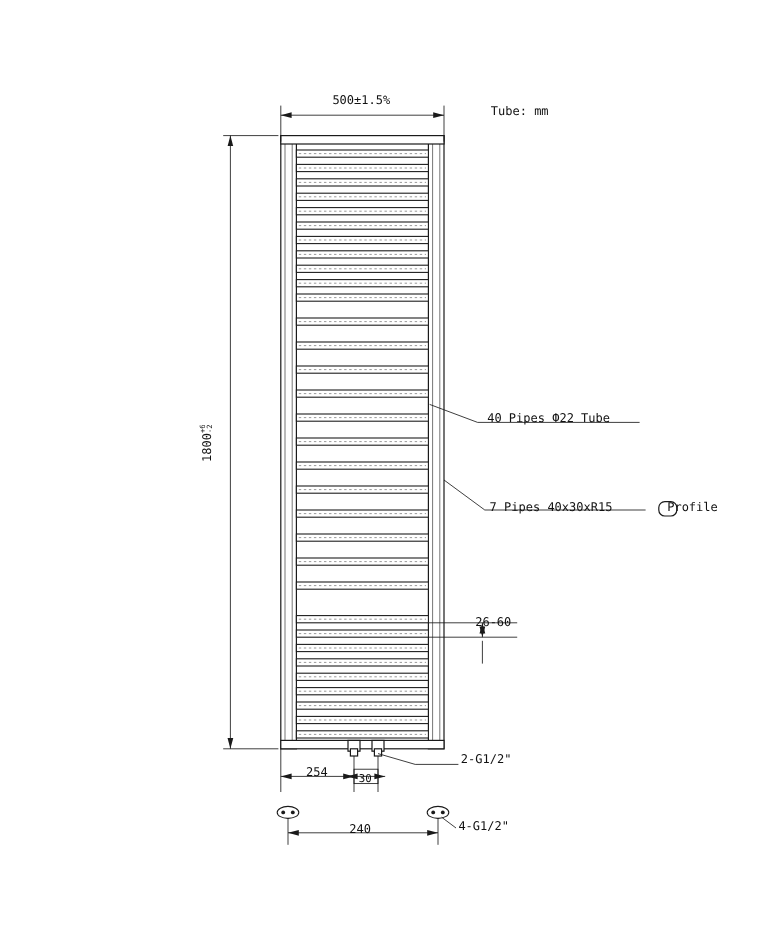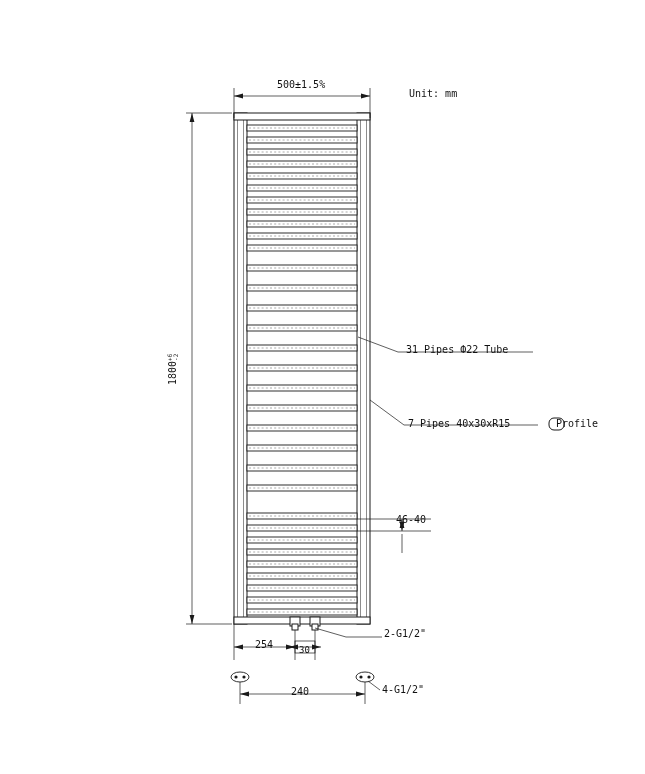--- a/index.html
+++ b/index.html
@@ -221,33 +221,33 @@
       <line x1="319" y1="682" x2="319" y2="704"></line>
       <line x1="194" y1="694" x2="319" y2="694" marker-start="url(#arrR)" marker-end="url(#arrL)"></line>
     </g>
     <g stroke="#1a1a1a" stroke-width="0.7" fill="none">
       <path d="M322,681 L334,690"></path>
     </g>
   </svg>
 
   <div class="lbl" style="left:231px; top:79px;">500±1.5%</div>
 
-  <div class="lbl" style="left:363px; top:88px;">Unit: mm</div>
+  <div class="lbl" style="left:363px; top:88px;">Tube: mm</div>
 
   <div class="lbl rot" style="left:121px; top:385px;">
     <span>1800</span><span class="stack"><span style="display:block">+6</span><span style="display:block">-2</span></span>
   </div>
 
-  <div class="lbl" style="left:360px; top:344px;">31 Pipes Ф22 Tube</div>
+  <div class="lbl" style="left:360px; top:344px;">40 Pipes Ф22 Tube</div>
 
   <div class="lbl" style="left:362px; top:418px;">7 Pipes 40x30xR15</div>
 
   <div class="lbl" style="left:510px; top:418px;">Profile</div>
 
-  <div class="lbl" style="left:350px; top:514px;">46-40</div>
+  <div class="lbl" style="left:350px; top:514px;">26-60</div>
 
   <div class="lbl" style="left:209px; top:639px;">254</div>
 
   <div class="lbl sm" style="left:253px; top:645px;">30</div>
 
   <div class="lbl" style="left:338px; top:628px;">2-G1/2"</div>
 
   <div class="lbl" style="left:245px; top:686px;">240</div>
 
   <div class="lbl" style="left:336px; top:684px;">4-G1/2"</div>

